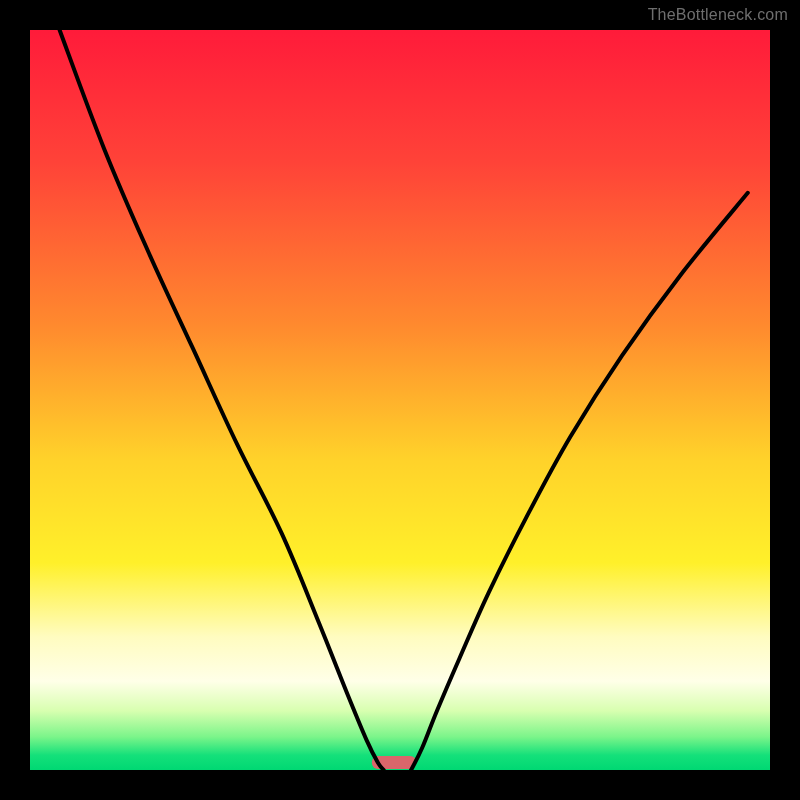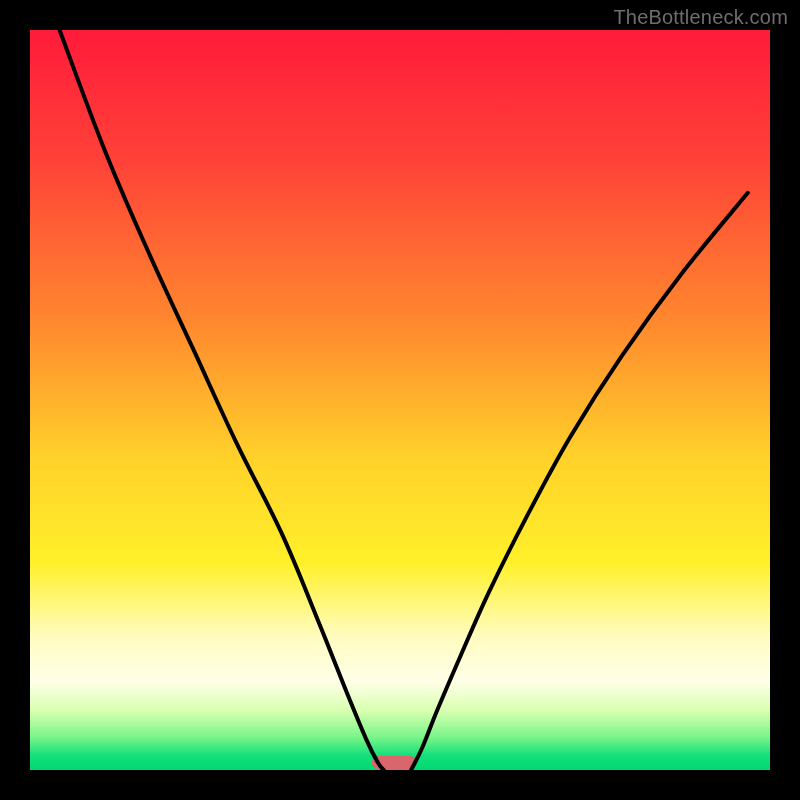--- a/index.html
+++ b/index.html
@@ -17,21 +17,21 @@
     left: 0;
     width: 800px;
     height: 800px;
     background: #000;
   }
   .watermark {
     position: absolute;
     top: 6px;
     right: 12px;
     color: #6e6e6e;
-    font-size: 20px;
+    font-size: 16px;
     letter-spacing: 0.2px;
     font-weight: 400;
     user-select: none;
   }
   svg {
     position: absolute;
     top: 0;
     left: 0;
   }
 </style>

